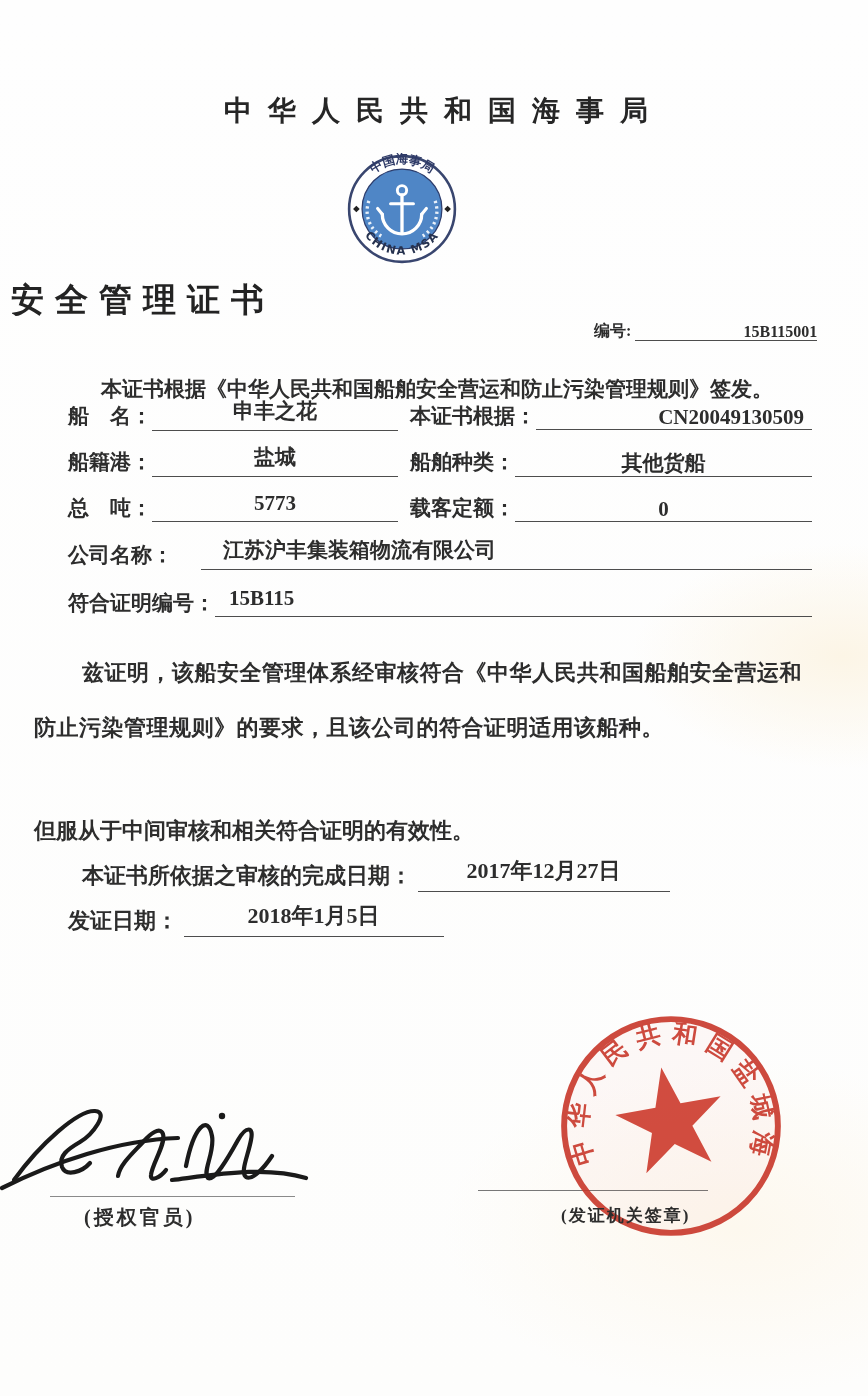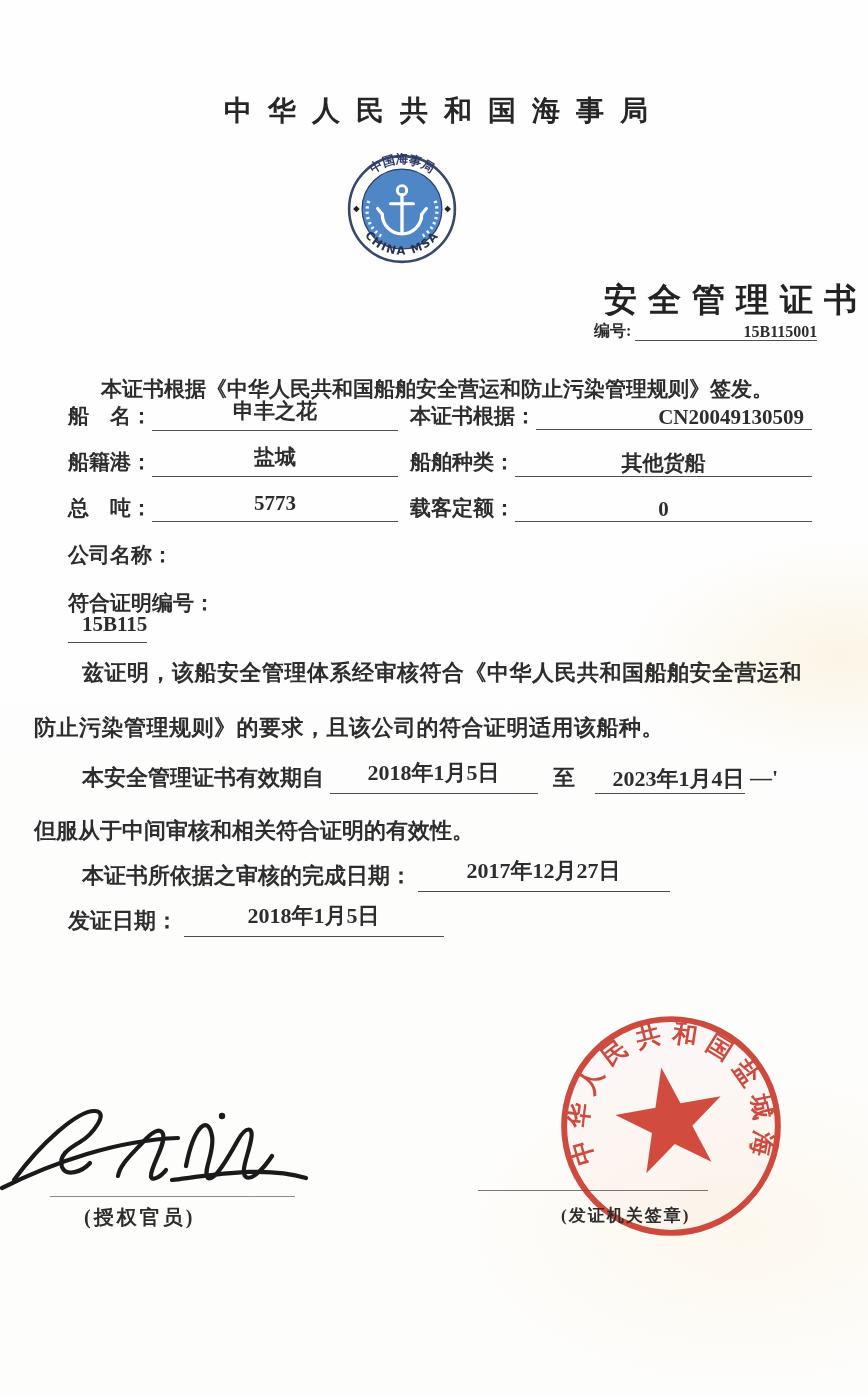--- a/index.html
+++ b/index.html
@@ -10,38 +10,38 @@
     color:#2d2d2d;
     background:
       radial-gradient(ellipse 300px 160px at 97% 47%, #fcf5e6 0%, rgba(252,245,230,0) 70%),
       radial-gradient(ellipse 420px 240px at 85% 88%, #fdf8ee 0%, rgba(253,248,238,0) 70%),
       linear-gradient(180deg,#fefefe 0%,#fdfdfc 100%);
   }
   .abs{position:absolute;}
   .authority{top:92px;left:0;width:868px;text-align:center;font-size:28px;font-weight:bold;
     letter-spacing:16px;padding-left:20px;box-sizing:border-box;color:#262626;}
   .emblem{left:346px;top:153px;}
-  .cert-title{top:278px;left:0;width:868px;text-align:right;font-size:33px;font-weight:bold;
-    letter-spacing:11px;box-sizing:border-box;color:#232323;}
+  .cert-title{top:278px;left:0;width:868px;text-align:left;font-size:33px;font-weight:bold;
+    letter-spacing:11px;padding-left:11px;box-sizing:border-box;color:#232323;}
   .cert-no{top:321px;left:594px;font-size:16px;font-weight:bold;white-space:nowrap;}
   .u{display:inline-block;border-bottom:1.6px solid #4d4d4d;}
   .val{position:relative;top:-5px;display:inline-block;}
   .low{top:1px;}
   .u-no{width:182px;text-align:right;}
   .intro{top:358px;left:60px;width:764px;font-size:21px;font-weight:bold;text-indent:25px;
     line-height:30px;margin:16px;}
   .row{left:68px;width:744px;display:flex;align-items:baseline;font-size:21px;font-weight:bold;
     white-space:nowrap;}
   .row .lbl{flex:0 0 auto;}
   .uL{width:246px;text-align:center;flex:0 0 auto;}
   .lbl2{margin-left:12px;flex:0 0 auto;}
   .uR{flex:1 1 auto;text-align:center;}
   .uR.right{text-align:right;padding-right:8px;box-sizing:border-box;}
   .uFull{flex:1 1 auto;text-align:left;}
-  .r1{top:402px;} .r2{top:448px;} .r3{top:494px;} .r4{top:541px;gap:28px;} .r5{top:589px;flex-direction:column;}
+  .r1{top:402px;} .r2{top:448px;} .r3{top:494px;} .r4{top:541px;gap:28px;} .r5{top:589px;}
   .pad1{padding-left:22px;box-sizing:border-box;}
   .pad2{padding-left:14px;box-sizing:border-box;}
   .statement{top:645px;left:34px;width:786px;font-size:22px;font-weight:bold;line-height:55px;
     text-indent:48px;margin:0;letter-spacing:0.5px;}
   .validity1{top:763px;left:34px;width:830px;font-size:22px;font-weight:bold;padding-left:48px;
     box-sizing:border-box;white-space:nowrap;}
   .uv1{width:208px;text-align:center;}
   .uv2{width:150px;text-align:right;}
   .zhi{margin:0 14px 0 10px;}
   .validity2{top:816px;left:34px;font-size:22px;font-weight:bold;}
@@ -114,36 +114,30 @@
 
   <div class="abs row r3">
     <span class="lbl">总　吨：</span>
     <span class="u uL"><span class="val">5773</span></span>
     <span class="lbl2">载客定额：</span>
     <span class="u uR"><span class="val low">0</span></span>
   </div>
 
   <div class="abs row r4">
     <span class="lbl">公司名称：</span>
+    <span class="u uFull pad1"><span class="val">江苏沪丰集装箱物流有限公司</span></span>
   </div>
 
   <div class="abs row r5">
     <span class="lbl">符合证明编号：</span>
     <span class="u uFull pad2"><span class="val">15B115</span></span>
   </div>
 
   <p class="abs statement">兹证明，该船安全管理体系经审核符合《中华人民共和国船舶安全营运和防止污染管理规则》的要求，且该公司的符合证明适用该船种。</p>
 
-  <div class="abs validity1">
-    <span>本安全管理证书有效期自</span>
-    <span class="u uv1"><span class="val">2018年1月5日</span></span>
-    <span class="zhi">至</span>
-    <span class="u uv2"><span class="val low">2023年1月4日</span></span>
-    <span>—'</span>
-  </div>
   <div class="abs validity2">但服从于中间审核和相关符合证明的有效性。</div>
 
   <div class="abs audit">
     <span>本证书所依据之审核的完成日期：</span>
     <span class="u ua"><span class="val">2017年12月27日</span></span>
   </div>
 
   <div class="abs issue">
     <span>发证日期：</span>
     <span class="u ui"><span class="val">2018年1月5日</span></span>

